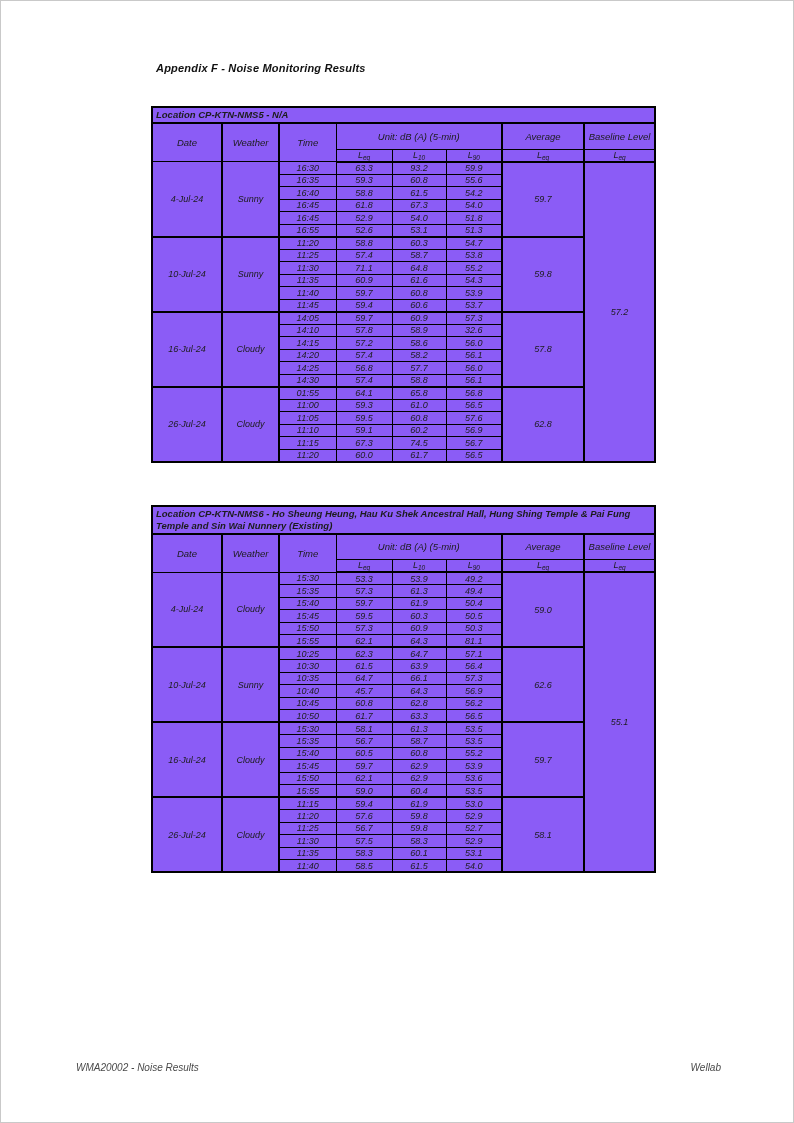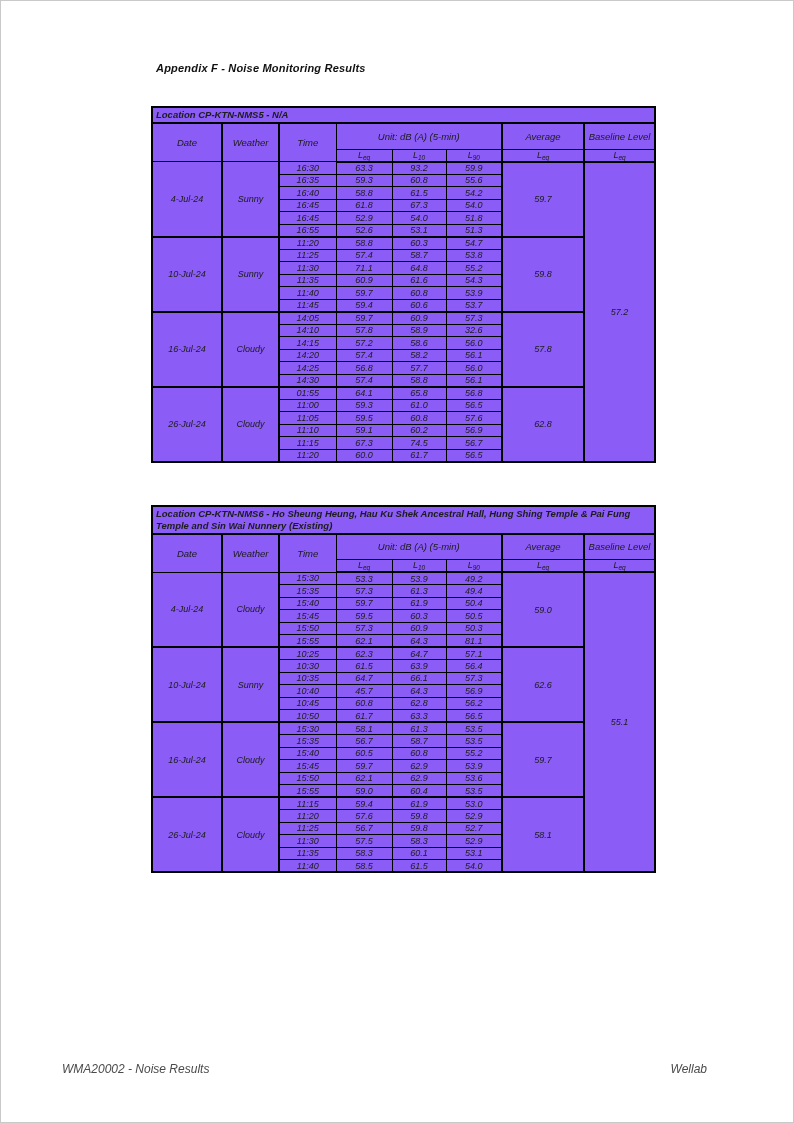--- a/index.html
+++ b/index.html
@@ -50,23 +50,23 @@
     border-bottom: 2px solid #000;
     white-space: normal;
     line-height: 12px;
   }
   .noise-table tr.hdr-row th { font-size: 9.5px; }
   .noise-table tr.sub-row th { border-bottom: 2px solid #000; font-size: 9px; }
   .noise-table sub { font-size: 6.5px; vertical-align: -2px; }
   .noise-table .tl { border-left: 2px solid #000; }
   .noise-table .gt { border-top: 2px solid #000; }
   .footer {
-    position: absolute; left: 61px; top: 1061px; width: 645px;
+    position: absolute; left: 75px; top: 1061px; width: 645px;
     display: flex; justify-content: space-between;
-    font-size: 12px; color: #4a4a4a;
+    font-size: 10px; color: #4a4a4a;
   }
 </style>
 </head>
 <body>
 
 <div class="page">
   <div class="title">Appendix F - Noise Monitoring Results</div>
   <div class="tables">
       <table class="noise-table">
         <colgroup>

